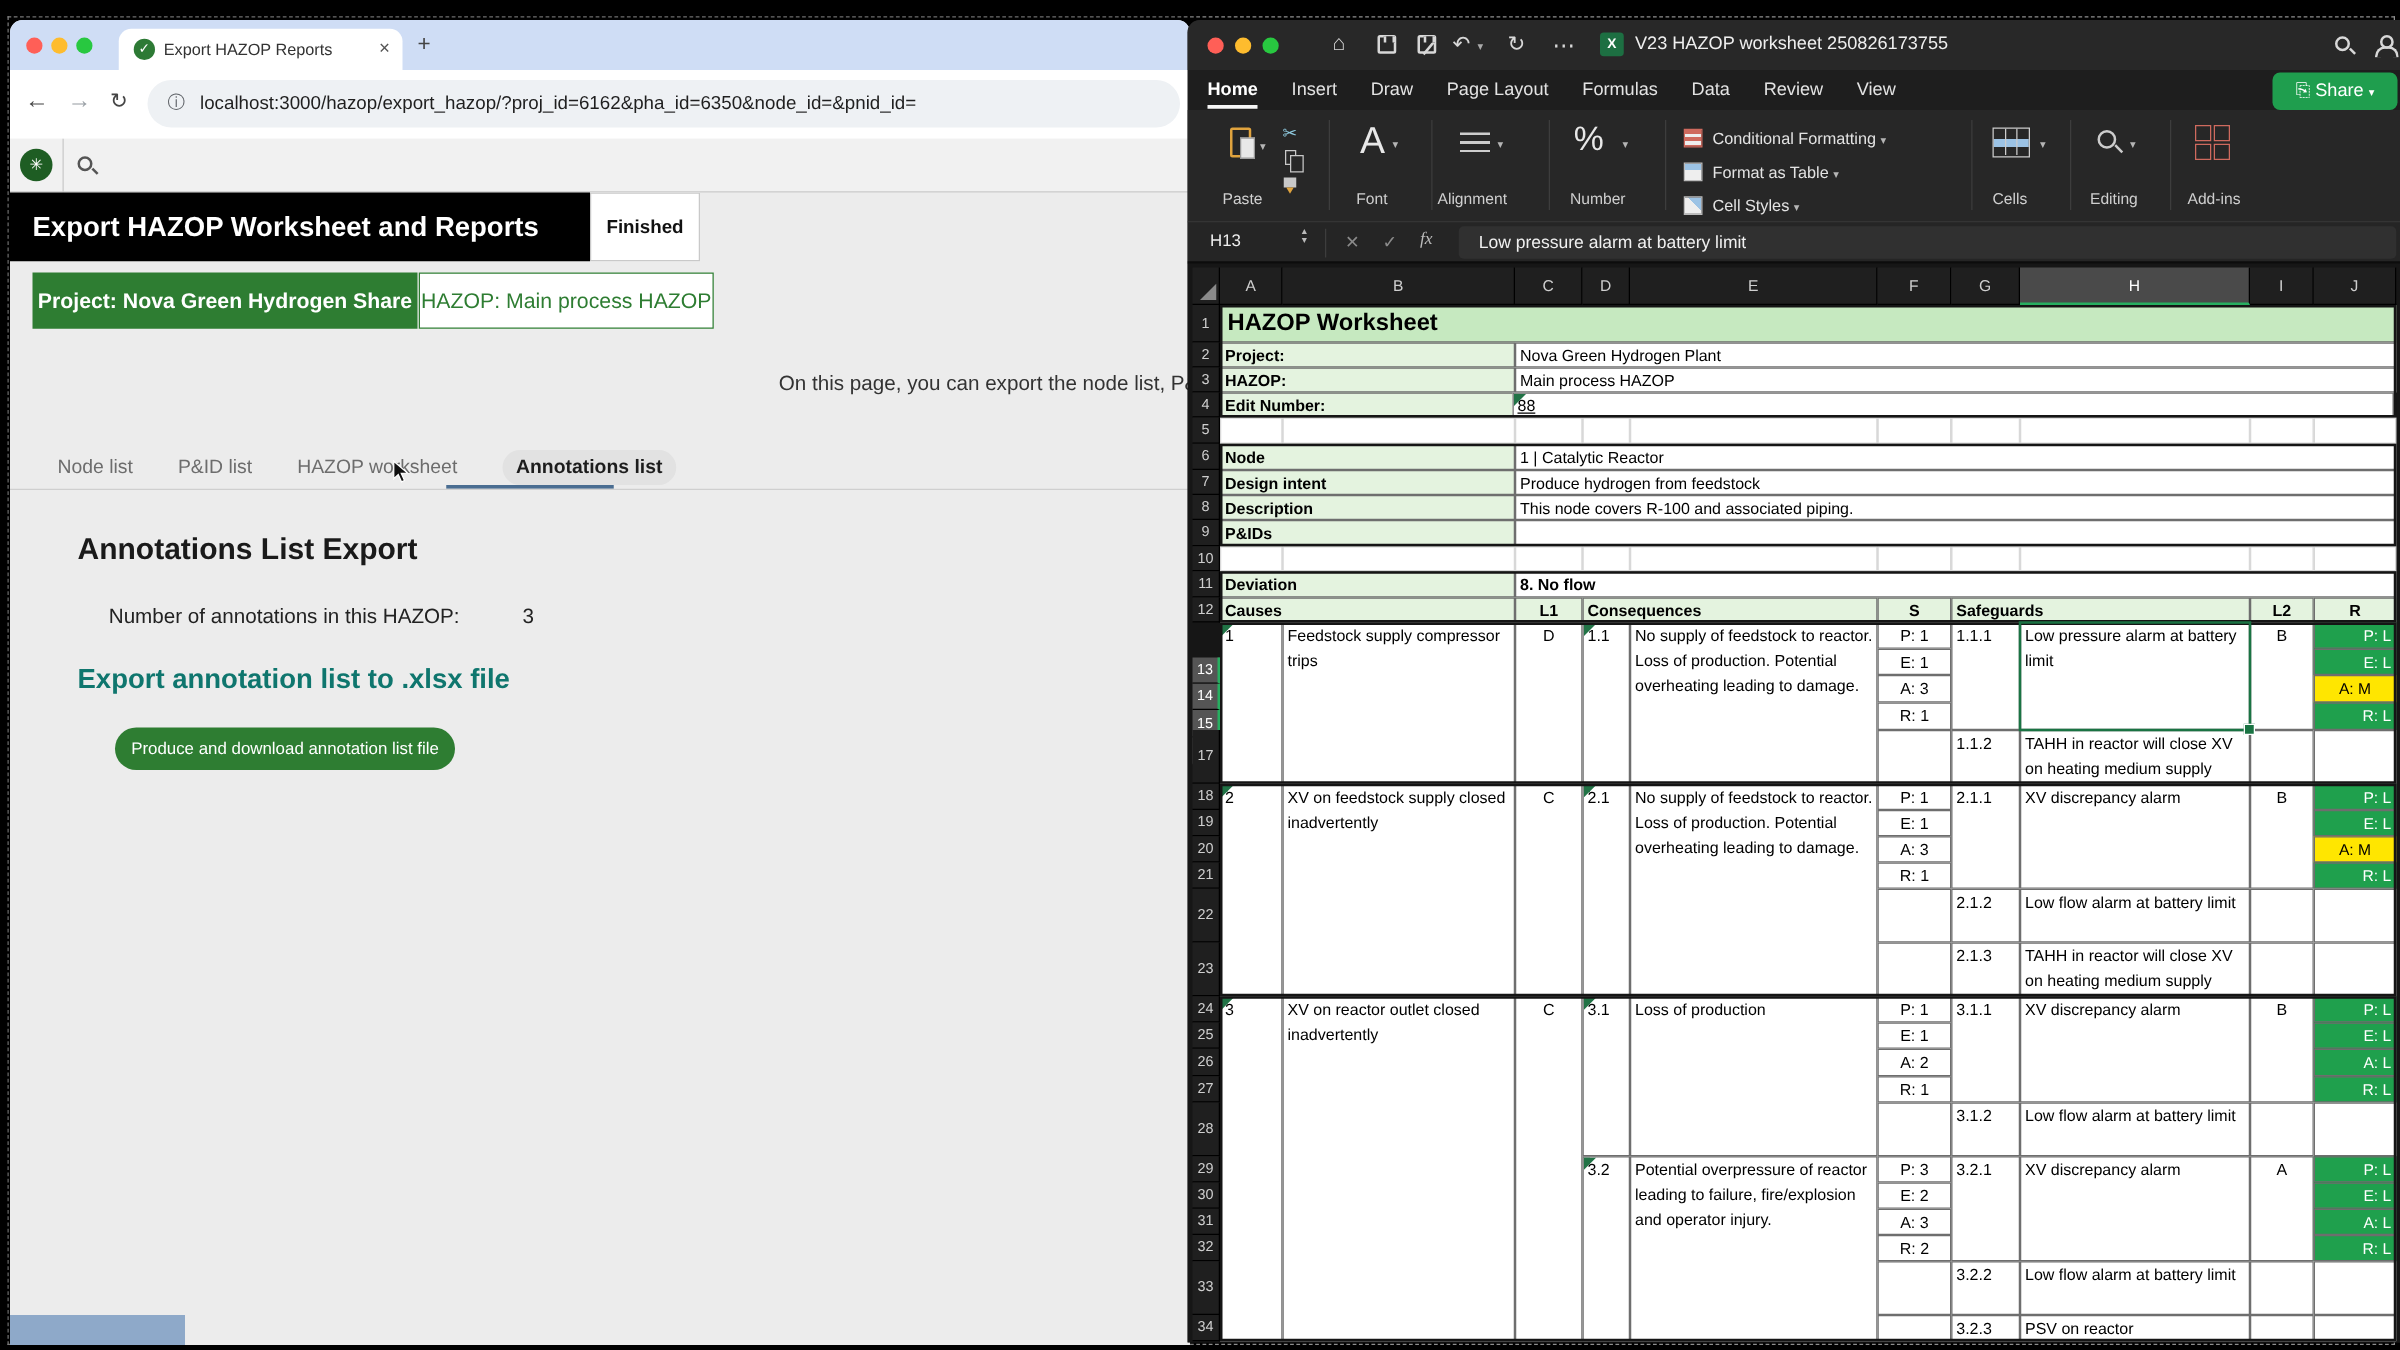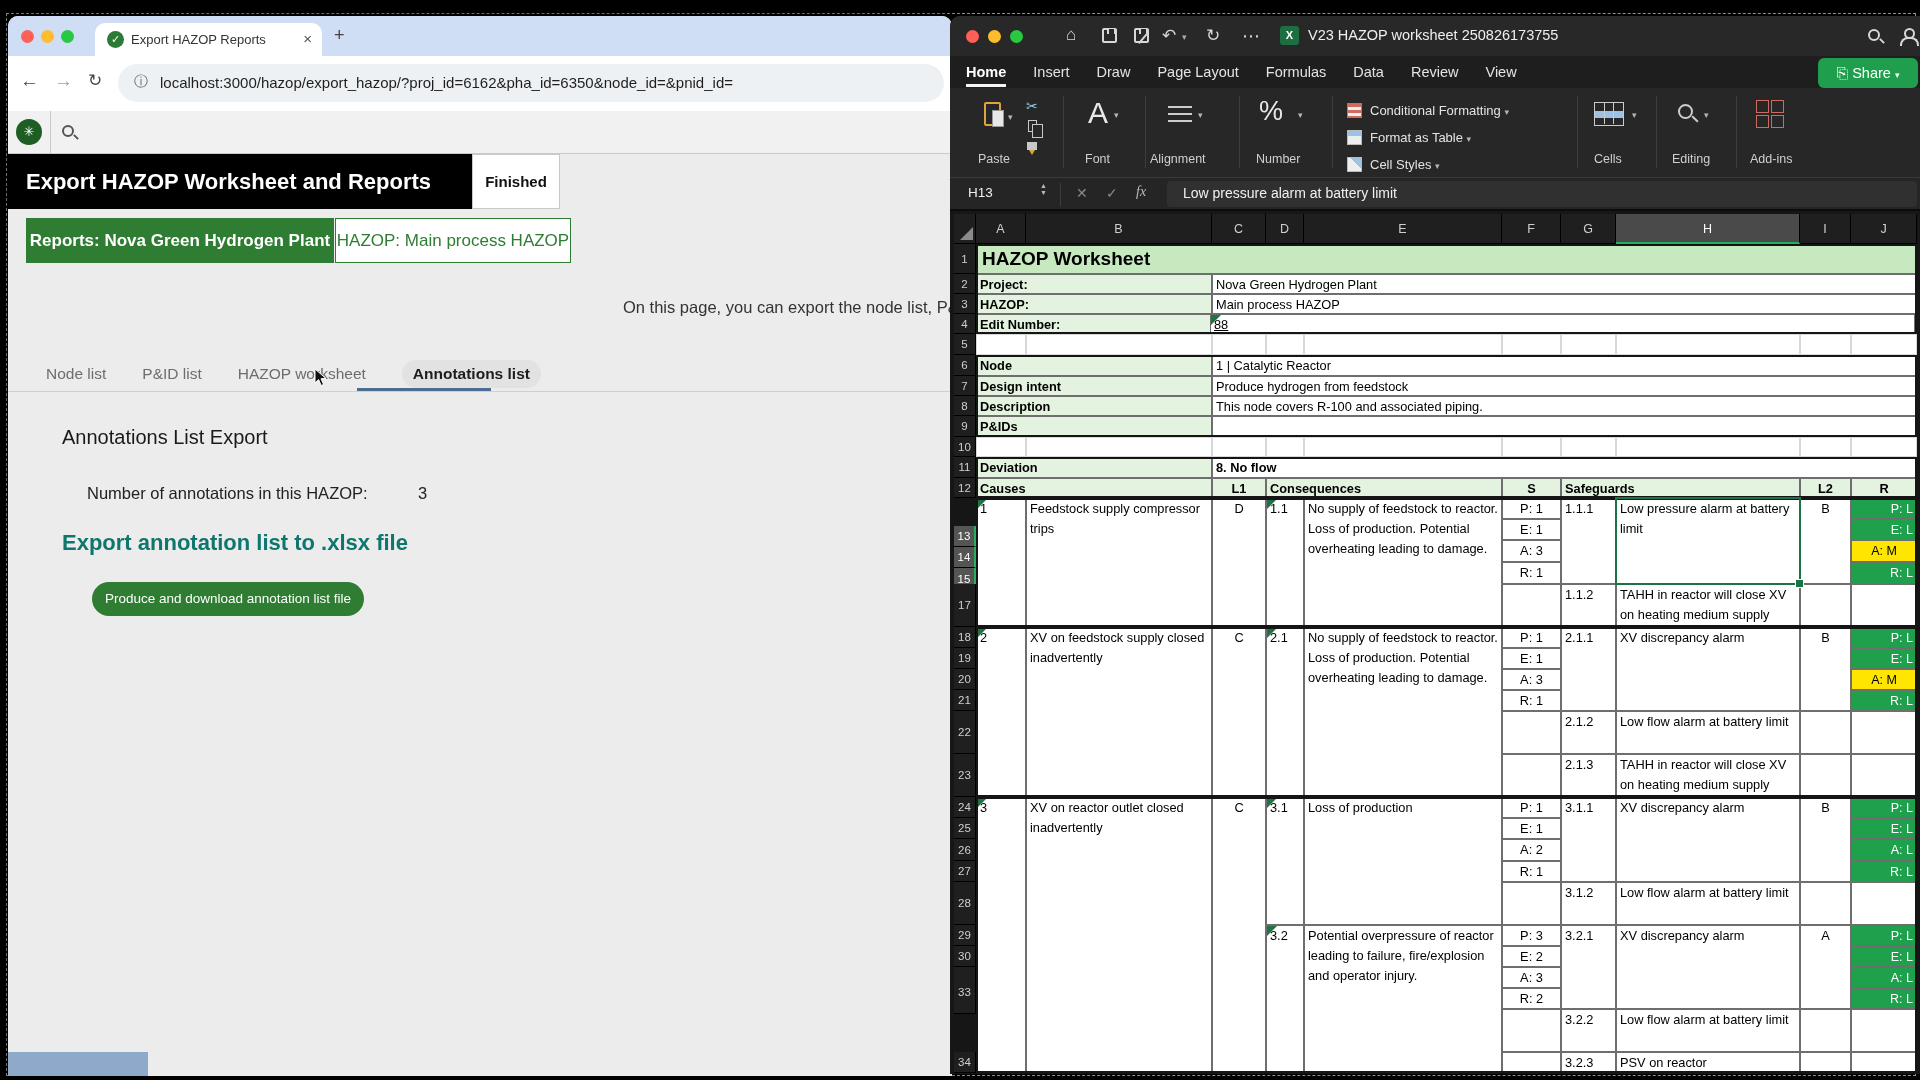--- a/index.html
+++ b/index.html
@@ -51,21 +51,21 @@
   .chip-outline { position:absolute; left:327px; top:202px; width:236px; height:45px; background:#fff;
                   border:1px solid #2e7d32; color:#2e7d32; font-size:17px; text-align:center; line-height:43px; }
   .b-intro { position:absolute; left:615px; top:282px; width:329px; font-size:16.5px; color:#333;
              white-space:nowrap; overflow:hidden; }
   .b-tabsrow { position:absolute; left:38px; top:344px; display:flex; gap:36px; align-items:center; }
   .ex-tab { font-size:15.5px; color:#6d6d6d; white-space:nowrap; }
   .ex-tab.active { color:#1d1d1d; font-weight:bold; background:#e2e2e2; border-radius:14px; padding:5px 11px; }
   .b-tabline { position:absolute; left:349px; top:372px; width:134px; height:3px; background:#4a6d91; }
   .b-divider { position:absolute; left:0; top:375px; width:944px; height:1px; background:#cfcfcf; }
   .b-cursor { position:absolute; left:306px; top:352px; z-index:4; }
-  .b-h1 { position:absolute; left:54px; top:410px; font-size:20px; font-weight:normal; color:#1a1a1a;text-align:right; }
+  .b-h1 { position:absolute; left:54px; top:410px; font-size:24px; font-weight:bold; color:#1a1a1a;text-align:right; }
   .b-countlabel { position:absolute; left:79px; top:468px; font-size:16.5px; color:#222; }
   .b-countval { position:absolute; left:410px; top:468px; font-size:16.5px; color:#222; }
   .b-h2 { position:absolute; left:54px; top:514px; font-size:22px; font-weight:bold; color:#0f766e; }
   .b-download { position:absolute; left:84px; top:566px; width:272px; height:34px; border-radius:17px;
                 background:#2e7d32; color:#fff; font-size:13.5px; text-align:center; line-height:34px;
                 border:none; font-family:"Liberation Sans",sans-serif; }
   .b-bluefrag { position:absolute; left:0; top:1036px; width:140px; height:24px; background:#8ea9c9; }
 
   
   .excel { position:absolute; left:950px; top:16px; width:970px; height:1058px; background:#1e1e1e;
@@ -194,21 +194,21 @@
       </div>
     </div>
     <div class="b-apptoolbar">
       <div class="b-logo">✳</div>
       <div class="b-logosep"></div>
       <div class="mag b-search"></div>
     </div>
     <div class="b-blackbar">Export HAZOP Worksheet and Reports</div>
     <div class="b-finished">Finished</div>
 
-    <div class="chip-solid">Reports: Nova Green Hydrogen Plant</div>
+    <div class="chip-solid">Project: Nova Green Hydrogen Share</div>
     <div class="chip-outline">HAZOP: Main process HAZOP</div>
     <div class="b-intro">On this page, you can export the node list, P&amp;</div>
 
     <div class="b-tabsrow" id="export-tabs">
         <span class="ex-tab">Node list</span>
         <span class="ex-tab">P&amp;ID list</span>
         <span class="ex-tab">HAZOP worksheet</span>
         <span class="ex-tab active">Annotations list</span>
       </div>
     <div class="b-tabline"></div>
@@ -348,21 +348,21 @@
         <div class="rowhdr" style="top: 543px; height: 43px;">23</div>
         <div class="rowhdr" style="top: 586px; height: 21px;">24</div>
         <div class="rowhdr" style="top: 607px; height: 21px;">25</div>
         <div class="rowhdr" style="top: 628px; height: 22px;">26</div>
         <div class="rowhdr" style="top: 650px; height: 21px;">27</div>
         <div class="rowhdr" style="top: 671px; height: 43px;">28</div>
         <div class="rowhdr" style="top: 714px; height: 21px;">29</div>
         <div class="rowhdr" style="top: 735px; height: 21px;">30</div>
         <div class="rowhdr" style="top: 756px; height: 21px;">31</div>
         <div class="rowhdr" style="top: 777px; height: 21px;">32</div>
-        <div class="rowhdr" style="top: 760px; height: 43px; text-align: right;">33</div>
+        <div class="rowhdr" style="top: 798px; height: 43px; text-align: right;">33</div>
         <div class="rowhdr" style="top: 841px; height: 21px;">34</div>
         <div class="ghost" style="left: 26px; width: 50px; top: 123px; height: 21px;"></div>
         <div class="ghost" style="left: 76px; width: 186px; top: 123px; height: 21px;"></div>
         <div class="ghost" style="left: 262px; width: 54px; top: 123px; height: 21px;"></div>
         <div class="ghost" style="left: 316px; width: 38px; top: 123px; height: 21px;"></div>
         <div class="ghost" style="left: 354px; width: 198px; top: 123px; height: 21px;"></div>
         <div class="ghost" style="left: 552px; width: 59px; top: 123px; height: 21px;"></div>
         <div class="ghost" style="left: 611px; width: 55px; top: 123px; height: 21px;"></div>
         <div class="ghost" style="left: 666px; width: 184px; top: 123px; height: 21px;"></div>
         <div class="ghost" style="left: 850px; width: 51px; top: 123px; height: 21px;"></div>

